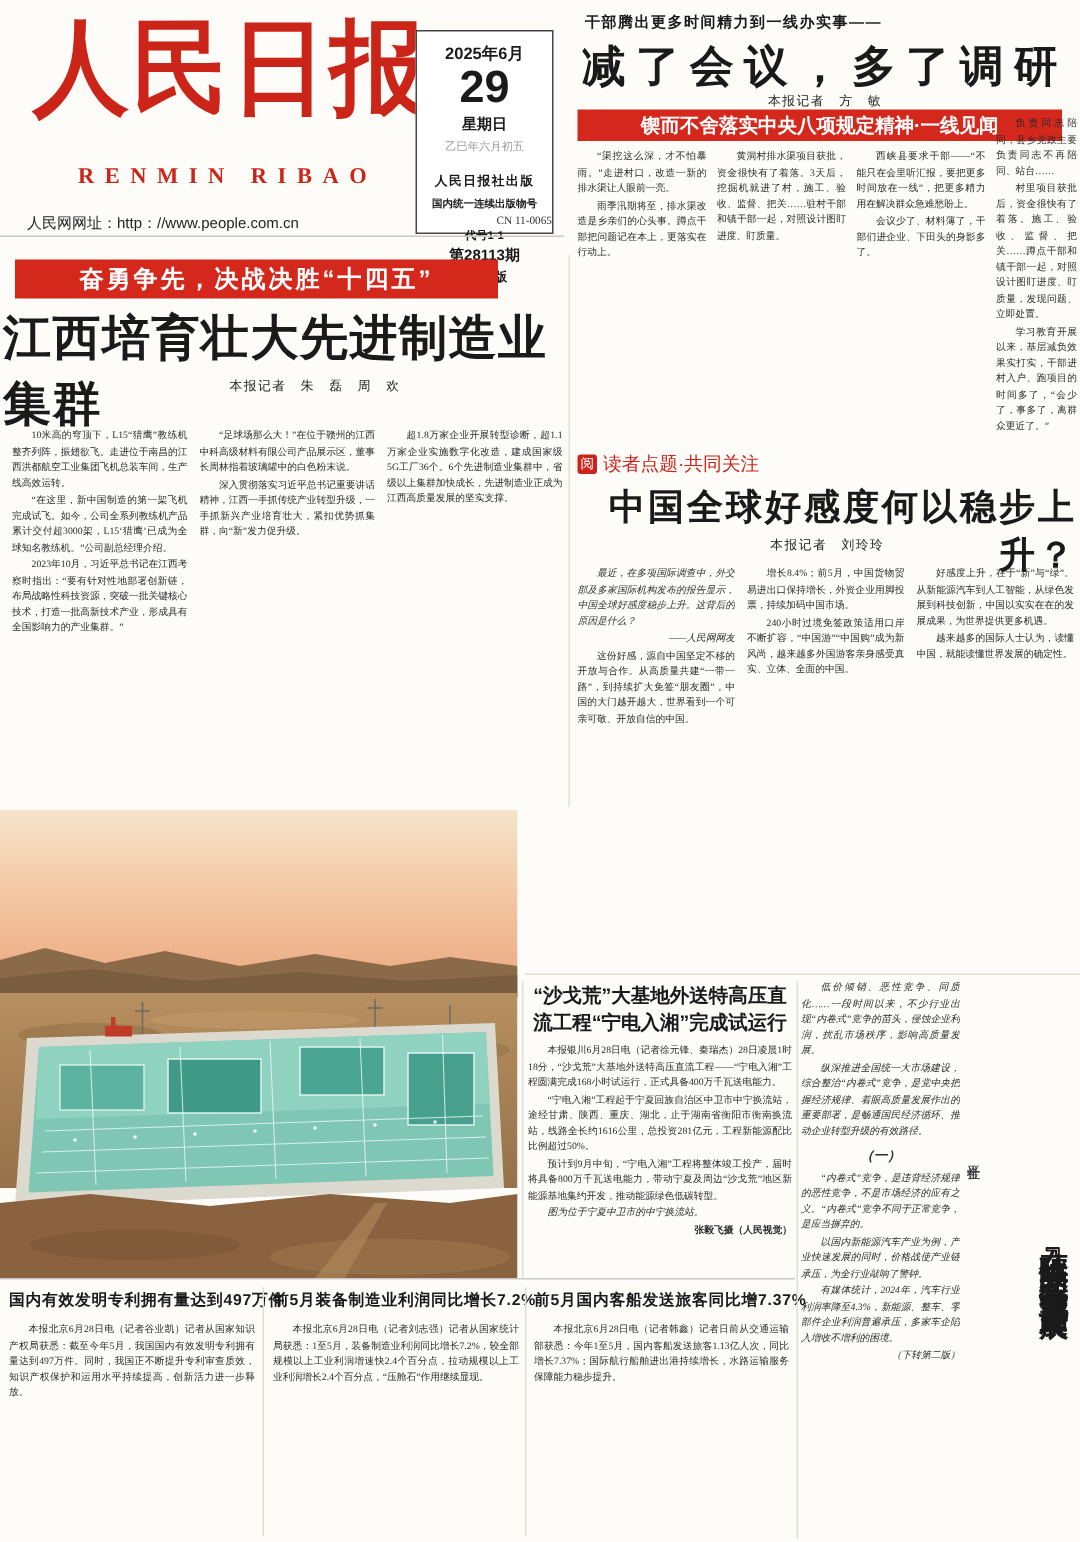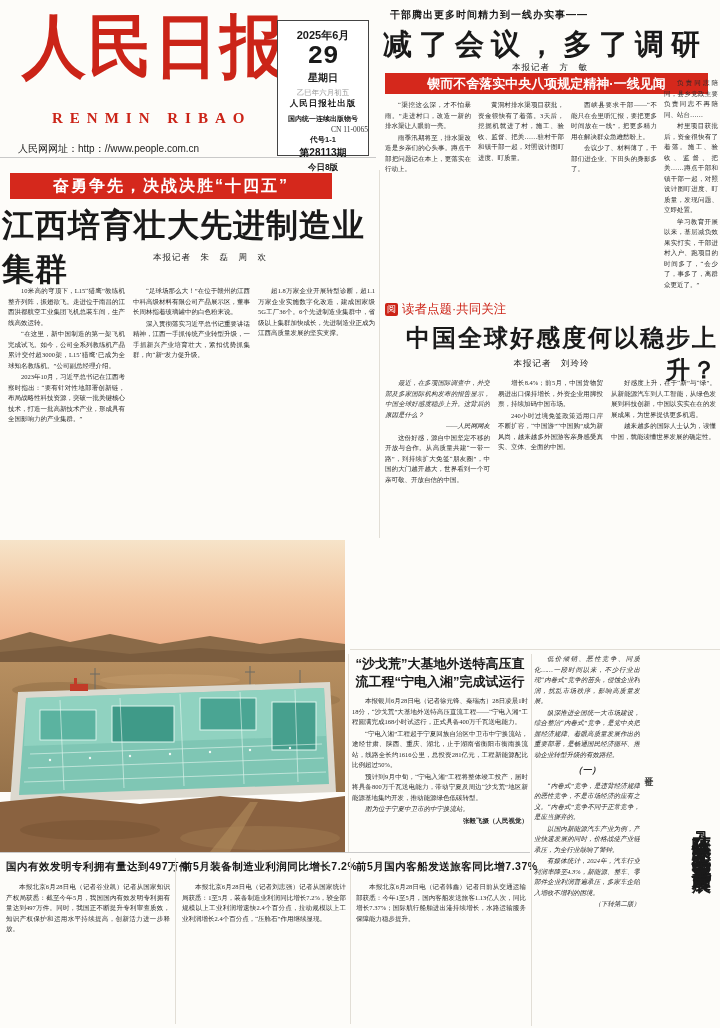--- a/index.html
+++ b/index.html
@@ -9,33 +9,33 @@
   
   .mast-title{font-family:"DejaVu Serif","Liberation Serif",serif;font-weight:bold;
               color:#cb2418;font-size:64px;line-height:1.0;letter-spacing:2px;transform:scaleY(1.08);}
   .mast-roman{color:#cb2418;font-weight:bold;font-size:15px;letter-spacing:7px;
               font-family:"Liberation Serif",serif;}
   .website{font-size:10px;color:#222;font-family:"Liberation Sans","DejaVu Sans",sans-serif;}
   
   .issue-box{border:1.5px solid #444;text-align:center;background:#fff;
              font-family:"Liberation Sans","DejaVu Sans",sans-serif;}
   .ib-ym{font-size:11px;font-weight:bold;margin-top:7px;}
-  .ib-day{font-size:26px;font-weight:bold;line-height:1.05;font-family:Liberation Mono, monospace;}
+  .ib-day{font-size:30px;font-weight:bold;line-height:1.05;font-family:Liberation Sans, sans-serif;}
   .ib-week{font-size:10px;font-weight:bold;margin-top:1px;}
   .ib-lunar{font-size:7.5px;color:#9a9a9a;margin-top:3px;}
-  .ib-pub{font-size:8.5px;margin-top:0;font-family:Liberation Mono, monospace;font-weight:bold;letter-spacing:1px;}
+  .ib-pub{font-size:8.5px;margin-top:12px;font-family:Liberation Mono, monospace;font-weight:bold;letter-spacing:1px;}
   .ib-small{font-size:7px;font-weight:bold;margin-top:4px;}
   .ib-cn{font-size:7.5px;color:#333;margin-top:1px;font-family:"Liberation Serif",serif;text-align:right;}
   .ib-code{font-size:7.5px;font-weight:bold;margin-top:1px;}
   .ib-issue{font-size:10px;font-weight:bold;margin-top:1px;}
   .ib-pages{font-size:8.5px;font-weight:bold;margin-top:2px;}
   
   .kicker{font-family:"Liberation Sans","DejaVu Sans",sans-serif;font-weight:bold;font-size:10px;letter-spacing:1px;}
   .h-top{font-family:"Liberation Sans","DejaVu Sans",sans-serif;font-weight:bold;font-size:29px;
-         letter-spacing:7px;text-align:left;}
+         letter-spacing:7px;text-align:center;}
   .byline{font-size:8.5px;text-align:center;color:#222;letter-spacing:1px;}
   .red-banner{background:#d5281c;color:#fff;font-family:"Liberation Sans","DejaVu Sans",sans-serif;
               font-weight:bold;display:flex;align-items:center;justify-content:center;}
   .h-jx{font-family:"Liberation Sans","DejaVu Sans",sans-serif;font-weight:bold;font-size:32px;
         letter-spacing:1px;}
   .reader-tag{display:flex;align-items:center;gap:4px;}
   .reader-icon{width:13px;height:13px;background:#cc2418;color:#fff;font-size:9px;line-height:13px;
                text-align:center;font-family:"Liberation Sans",sans-serif;border-radius:2px;}
   .reader-label{color:#cc2418;font-weight:normal;font-size:12.5px;
                 font-family:"Liberation Sans","DejaVu Sans",sans-serif;}

